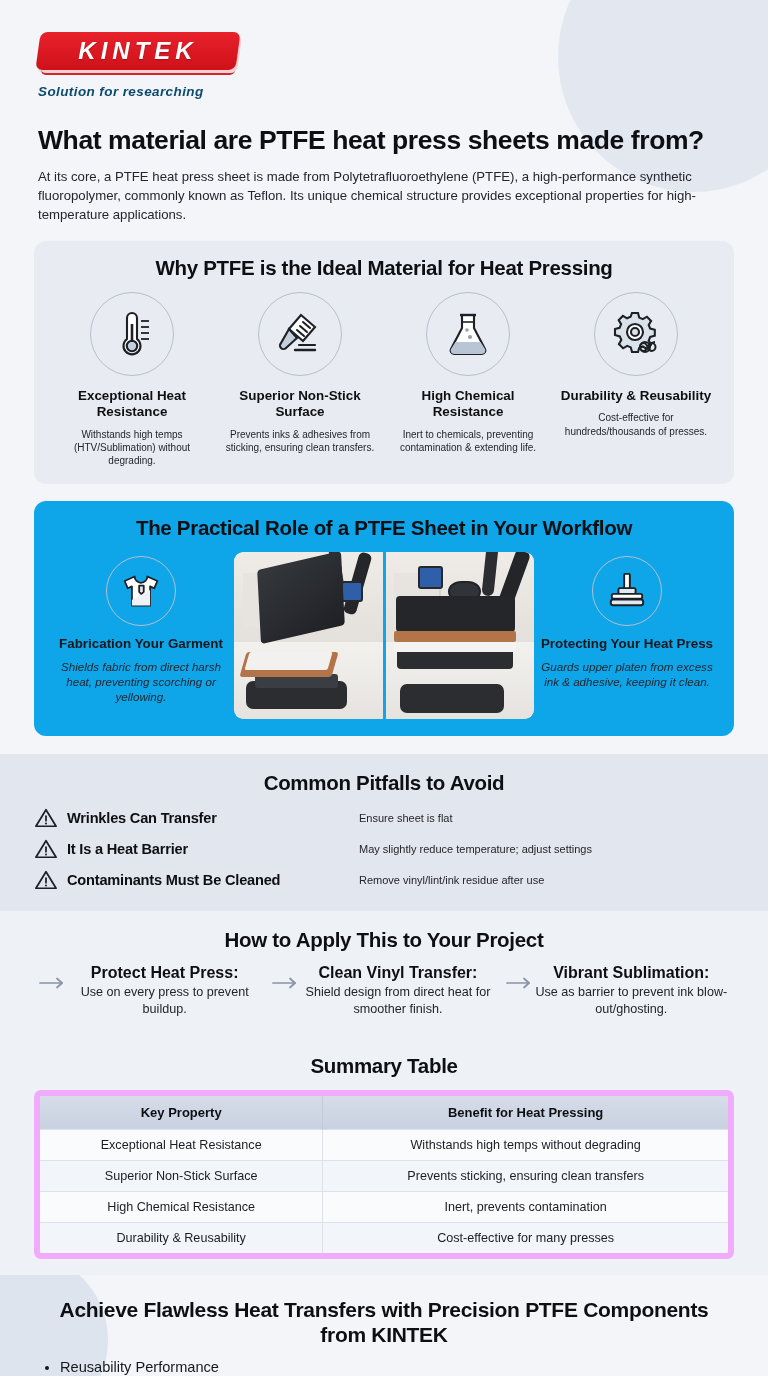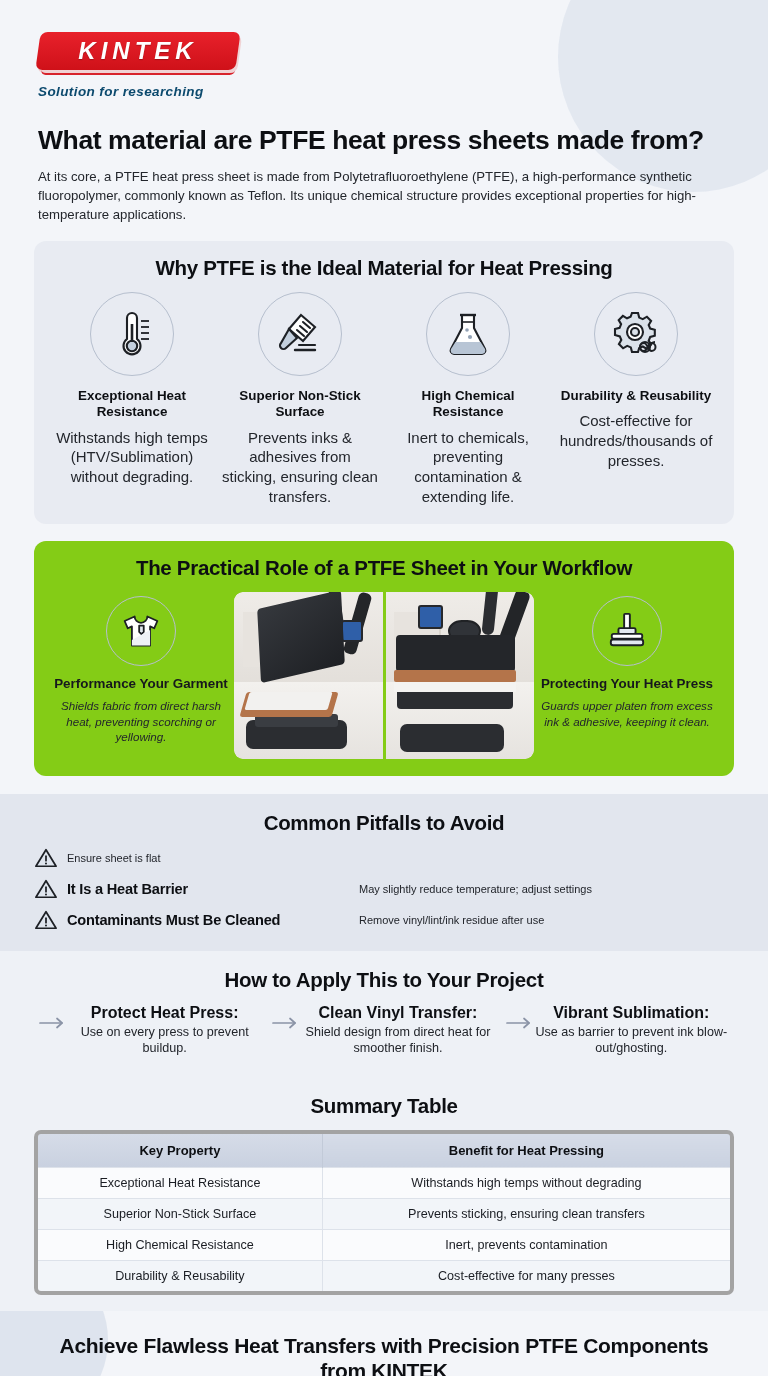--- a/index.html
+++ b/index.html
@@ -89,21 +89,21 @@
     width:84px; height:84px; border-radius:50%;
     border:1.6px solid #b6bfce;
     margin:0 auto 12px auto;
     display:flex; align-items:center; justify-content:center;
     background:transparent;
   }
   .feat-title {
     font-size:13.4px; font-weight:bold; line-height:1.22;
     color:#0d0f13; margin-bottom:7px;
   }
-  .feat-desc { font-size:15px; line-height:1.32; color:#23262c; }
+  .feat-desc { font-size:10px; line-height:1.32; color:#23262c; }
 
   
   .flow-row { display:flex; align-items:flex-start; gap:0; }
   .flow-side { width:186px; text-align:center; padding-top:4px; }
   .flow-side .icon-circle { width:70px; height:70px; margin-bottom:10px; }
   .flow-title { font-size:13.4px; font-weight:bold; line-height:1.22; margin-bottom:6px; }
   .flow-desc { font-size:11.6px; line-height:1.32; color:#23262c;font-style:italic; }
   .flow-photos {
     flex:1; display:flex; gap:3px; height:167px;
     border-radius:9px; overflow:hidden;
@@ -178,22 +178,22 @@
   .steps { display:flex; margin-top:3px; }
   .step { flex:1; display:flex; align-items:flex-start; padding:0 5px; }
   .step-arrow { flex:0 0 28px; padding-top:11px; }
   .step-body { flex:1; text-align:center; }
   .step-title { font-size:16px; font-weight:bold; margin-bottom:2px; color:#0d0f13; }
   .step-desc { font-size:12.6px; line-height:1.3; color:#22252b; }
 
   
   .tbl-wrap { margin:8px 34px 0 34px; }
   table { width:100%; border-collapse:collapse;
-          border:4px solid #0ea5e9; border-radius:7px; overflow:hidden;
-          background:#a3a3a3; }
+          border:6px solid #0ea5e9; border-radius:7px; overflow:hidden;
+          background:#f0abfc; }
   thead th {
     background:linear-gradient(180deg,#d6dce8 0%,#c9d1e0 100%);
     font-size:13px; font-weight:bold; padding:9px 6px; text-align:center;
     border-right:1px solid #c2cad8; color:#0d0f13;
   }
   thead th:last-child { border-right:none; }
   tbody td {
     font-size:12.6px; padding:8px 6px; text-align:center;
     border-top:1px solid #dde2ea; border-right:1px solid #dde2ea;
     color:#1a1d23;
@@ -294,33 +294,33 @@
               <path d="M33 34c-2.2 0-4 1.8-4 4s1.8 4 4 4c3.5 0 4-8 7.5-8 2.2 0 4 1.8 4 4s-1.8 4-4 4c-3.5 0-4-8-7.5-8z" fill="none" stroke-width="2"></path>
             </svg>
           </div>
           <div class="feat-title">Durability &amp; Reusability</div>
           <div class="feat-desc">Cost-effective for hundreds/thousands of presses.</div>
         </div>
 
       </div>
     </div>
 
-    <div class="card" style="background:#84cc16;">
+    <div class="card" style="background:#0ea5e9;">
       <div class="section-title">The Practical Role of a PTFE Sheet in Your Workflow</div>
       <div class="flow-row">
 
         <div class="flow-side">
           <div class="icon-circle">
             <svg width="40" height="38" viewBox="0 0 44 40" fill="none" stroke="#1d2025" stroke-width="2" stroke-linejoin="round">
               <path d="M15 4l-11 5 3.5 8L12 15v21h20V15l4.5 2L40 9 29 4a7 7 0 0 1-14 0z" fill="#fff"></path>
               <path d="M20 14h5v7l-2.5 2.5L20 21z" fill="#e3e9f0"></path>
               <path d="M12 30l20-11v17H12z" fill="#eef1f6" stroke="none"></path>
             </svg>
           </div>
-          <div class="flow-title">Performance Your Garment</div>
+          <div class="flow-title">Fabrication Your Garment</div>
           <div class="flow-desc">Shields fabric from direct harsh heat, preventing scorching or yellowing.</div>
         </div>
 
         <div class="flow-photos">
           <div class="photo photo-a">
             <div class="ph-wall"></div>
               <div class="ph-desk"></div>
             <div class="ph-arm2"></div>
               <div class="ph-arm"></div>
             <div class="ph-screen"></div>
@@ -366,20 +366,21 @@
       <div class="pitfall-list">
 
         <div class="pitfall-row">
           <span class="warn-icon">
             <svg width="24" height="22" viewBox="0 0 26 24" fill="none" stroke="#1d2025" stroke-width="1.9" stroke-linejoin="round">
               <path d="M13 3L24 21H2z" fill="#dfe5ee"></path>
               <line x1="13" y1="10" x2="13" y2="15" stroke-linecap="round"></line>
               <circle cx="13" cy="18" r="1.1" fill="#1d2025" stroke="none"></circle>
             </svg>
           </span>
+          <span class="pitfall-name">Wrinkles Can Transfer</span>
           <span class="pitfall-fix">Ensure sheet is flat</span>
         </div>
 
         <div class="pitfall-row">
           <span class="warn-icon">
             <svg width="24" height="22" viewBox="0 0 26 24" fill="none" stroke="#1d2025" stroke-width="1.9" stroke-linejoin="round">
               <path d="M13 3L24 21H2z" fill="#dfe5ee"></path>
               <line x1="13" y1="10" x2="13" y2="15" stroke-linecap="round"></line>
               <circle cx="13" cy="18" r="1.1" fill="#1d2025" stroke="none"></circle>
             </svg>

